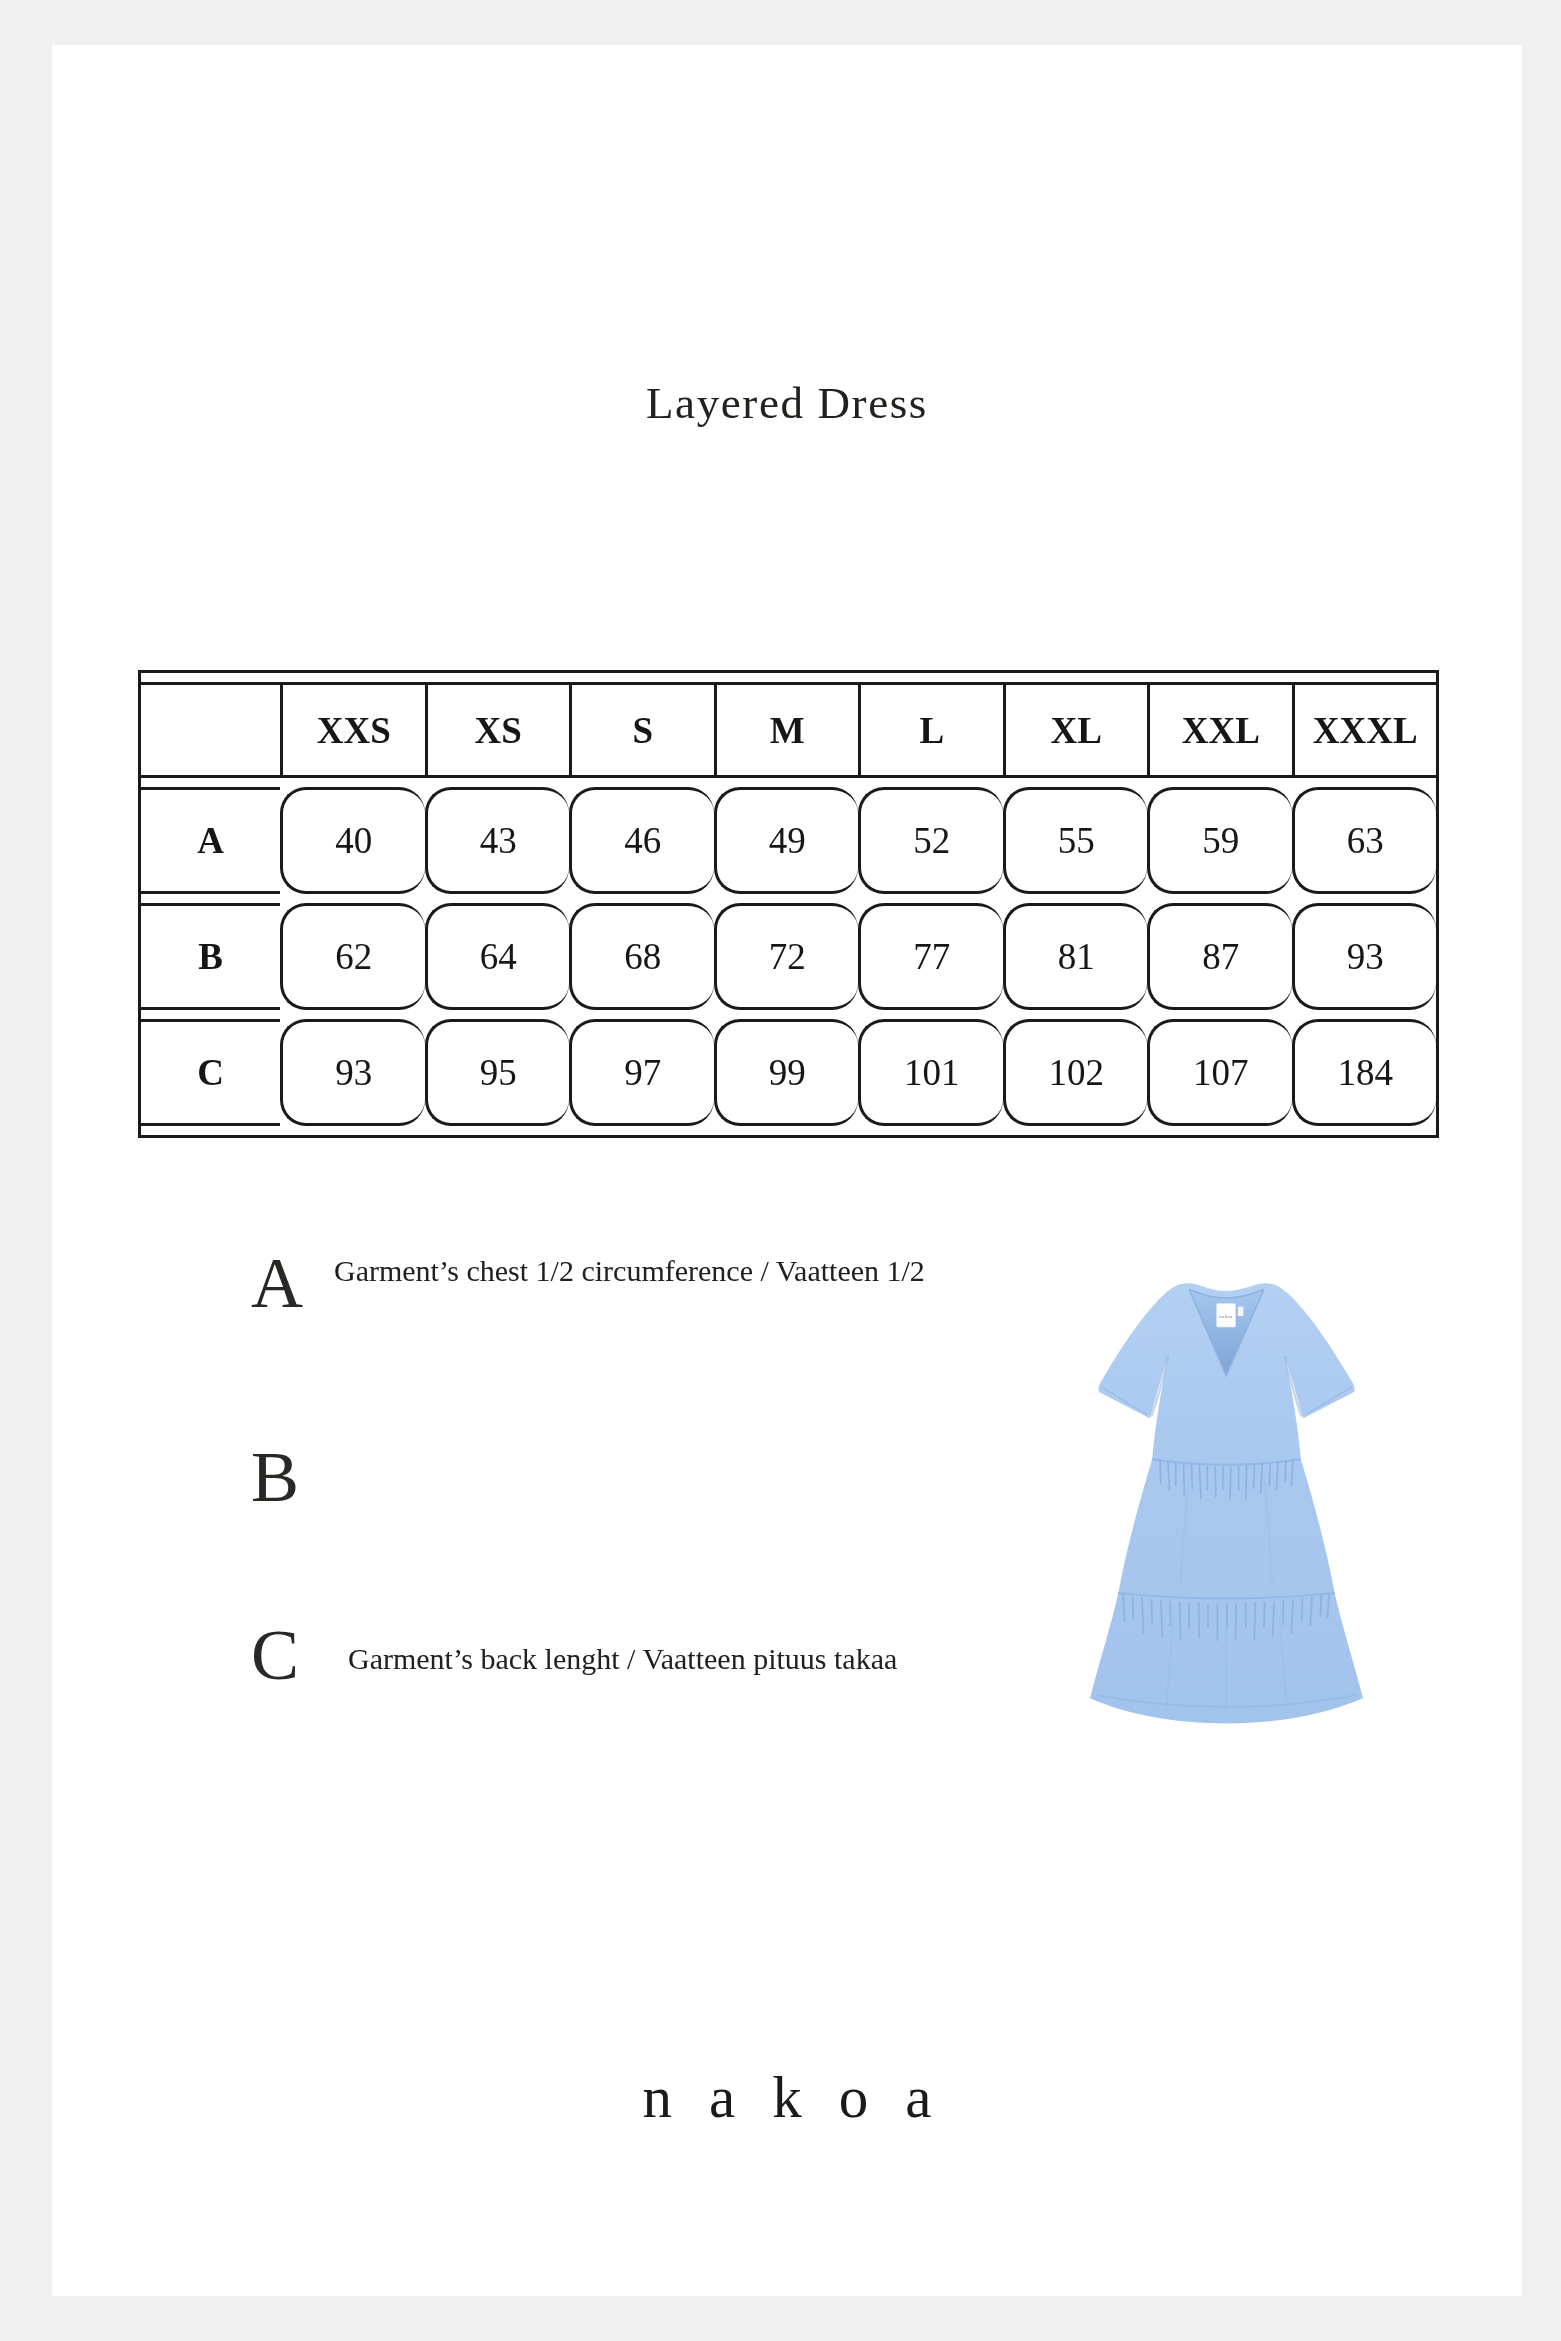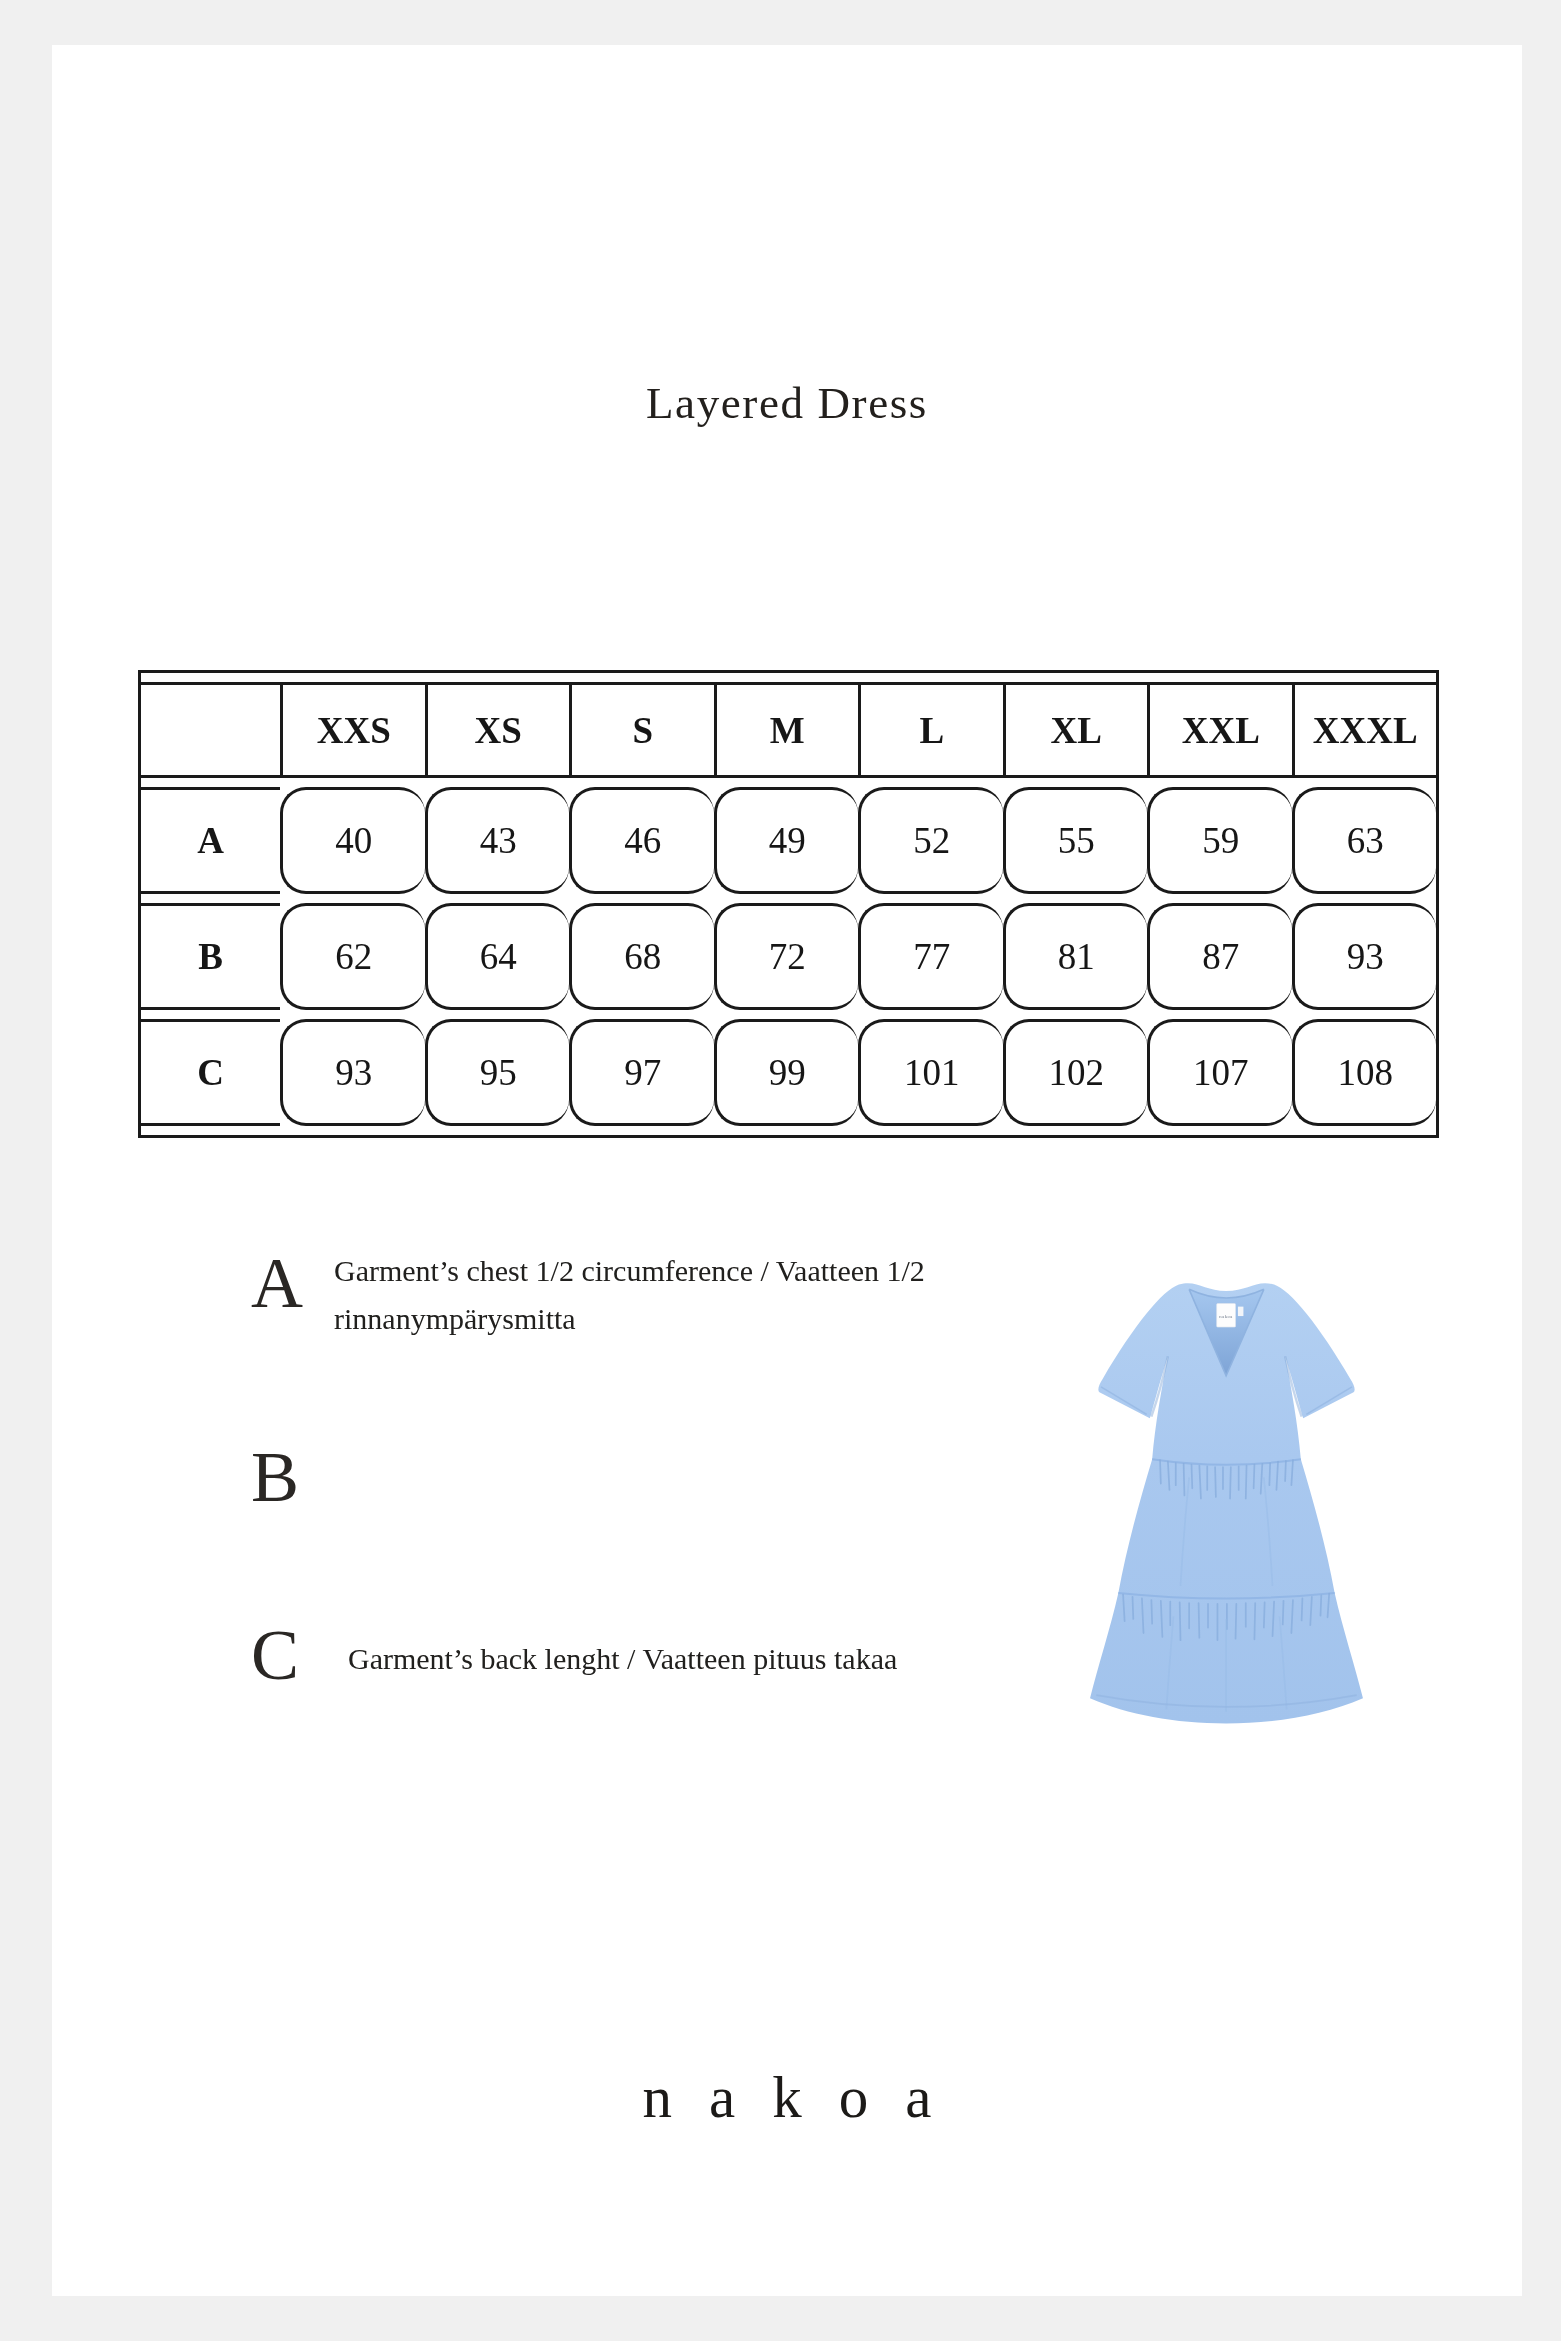--- a/index.html
+++ b/index.html
@@ -131,30 +131,29 @@
       </tr>
       <tr>
         <th>C</th>
         <td>93</td>
         <td>95</td>
         <td>97</td>
         <td>99</td>
         <td>101</td>
         <td>102</td>
         <td>107</td>
-        <td>108</td>
+        <td>184</td>
       </tr>
     </tbody>
   </table>
 
   <div class="legend-row row-a">
     <div class="legend-key">A</div>
     <div class="legend-text">
       <div>Garment’s chest 1/2 circumference / Vaatteen 1/2</div>
-      <div>rinnanympärysmitta</div>
     </div>
   </div>
   <div class="legend-row row-b">
     <div class="legend-key">B</div>
   </div>
   <div class="legend-row row-c">
     <div class="legend-key">C</div>
     <div class="legend-text">
       <div>Garment’s back lenght / Vaatteen pituus takaa</div>
     </div>

